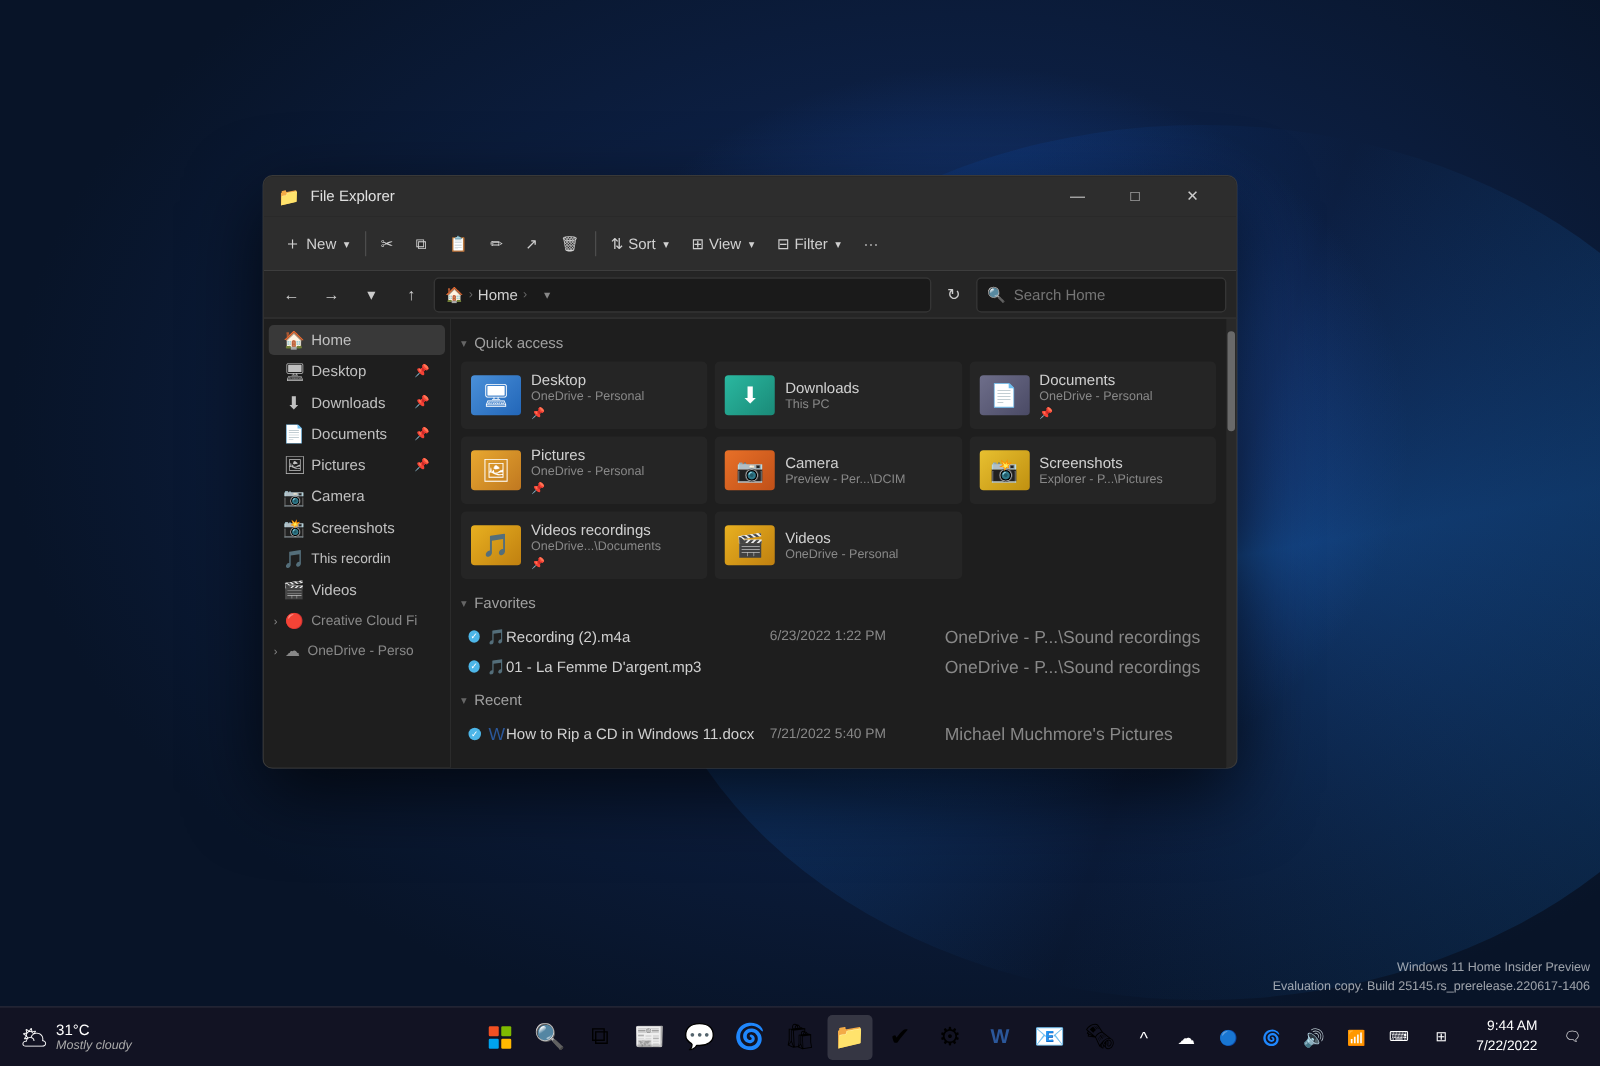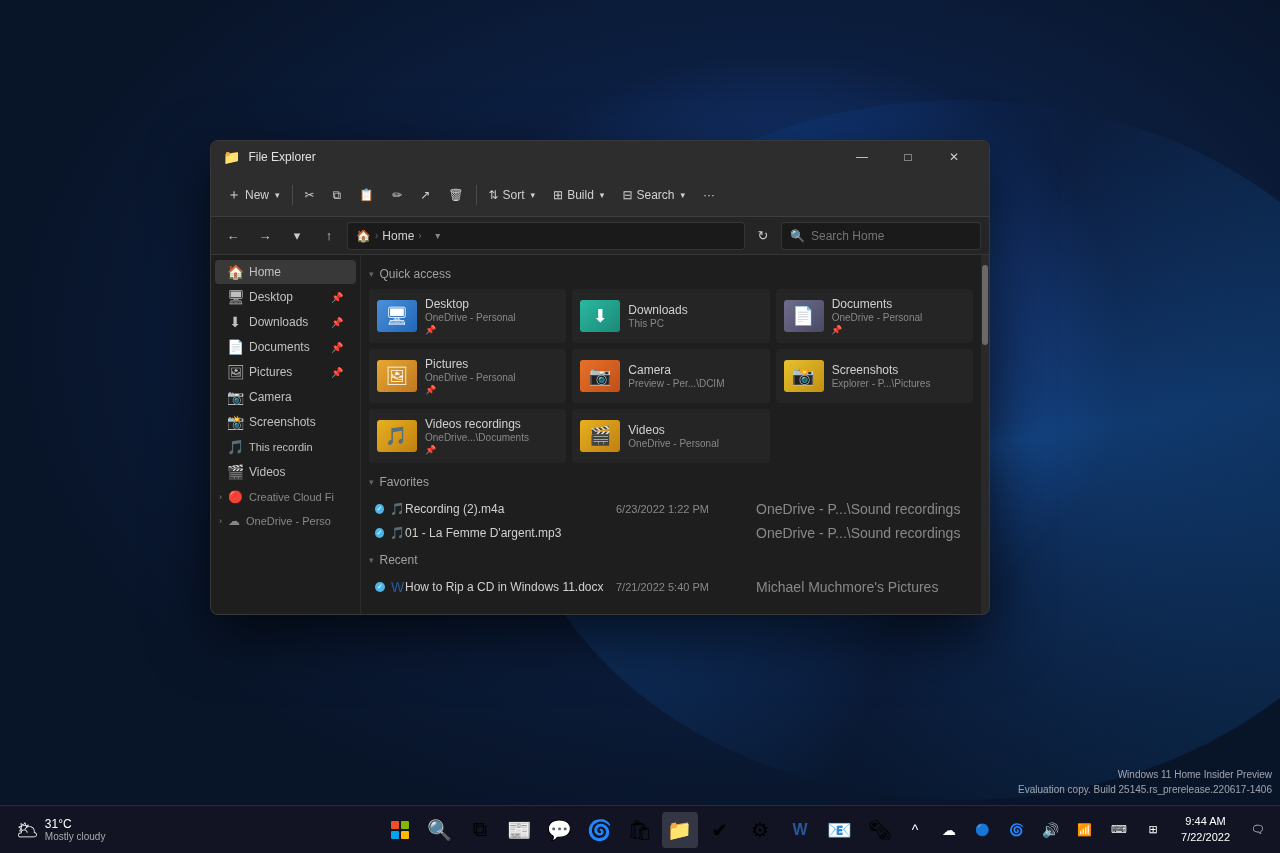--- a/index.html
+++ b/index.html
@@ -101,21 +101,21 @@
       display: flex;
       align-items: center;
       justify-content: center;
       border-radius: 4px;
       cursor: pointer;
       font-size: 14px;
       color: white;
     }
 
     .clock {
-      text-align: center;
+      text-align: right;
       color: white;
       font-size: 11px;
       line-height: 1.4;
       padding: 0 8px;
       cursor: pointer;
     }
 
     .build-info {
       position: absolute;
       bottom: 56px;
@@ -548,25 +548,25 @@
     <button class="toolbar-btn">
       <span>🗑</span>
     </button>
     <div class="toolbar-sep"></div>
     <button class="toolbar-btn with-arrow">
       <span>⇅</span>
       <span>Sort</span>
     </button>
     <button class="toolbar-btn with-arrow">
       <span>⊞</span>
-      <span>Build</span>
+      <span>View</span>
     </button>
     <button class="toolbar-btn with-arrow">
       <span>⊟</span>
-      <span>Search</span>
+      <span>Filter</span>
     </button>
     <button class="toolbar-btn">
       <span>···</span>
     </button>
   </div>
 
   <div class="addressbar">
     <button class="nav-btn">←</button>
     <button class="nav-btn">→</button>
     <button class="nav-btn">▾</button>
@@ -780,21 +780,21 @@
 
 
 </div>
 
 <div class="taskbar">
 
   <div class="weather-widget">
     <span class="weather-icon">🌥</span>
     <div>
       <div>31°C</div>
-      <div style="font-size:10px;color:#aaa;">Mostly cloudy</div>
+      <div style="font-size:10px;color:#aaa;font-style:italic;">Mostly cloudy</div>
     </div>
   </div>
 
   <div class="taskbar-center">
     <div class="start-btn">
       <div class="windows-logo">
         <div class="win-square win-sq1"></div>
         <div class="win-square win-sq2"></div>
         <div class="win-square win-sq3"></div>
         <div class="win-square win-sq4"></div>

